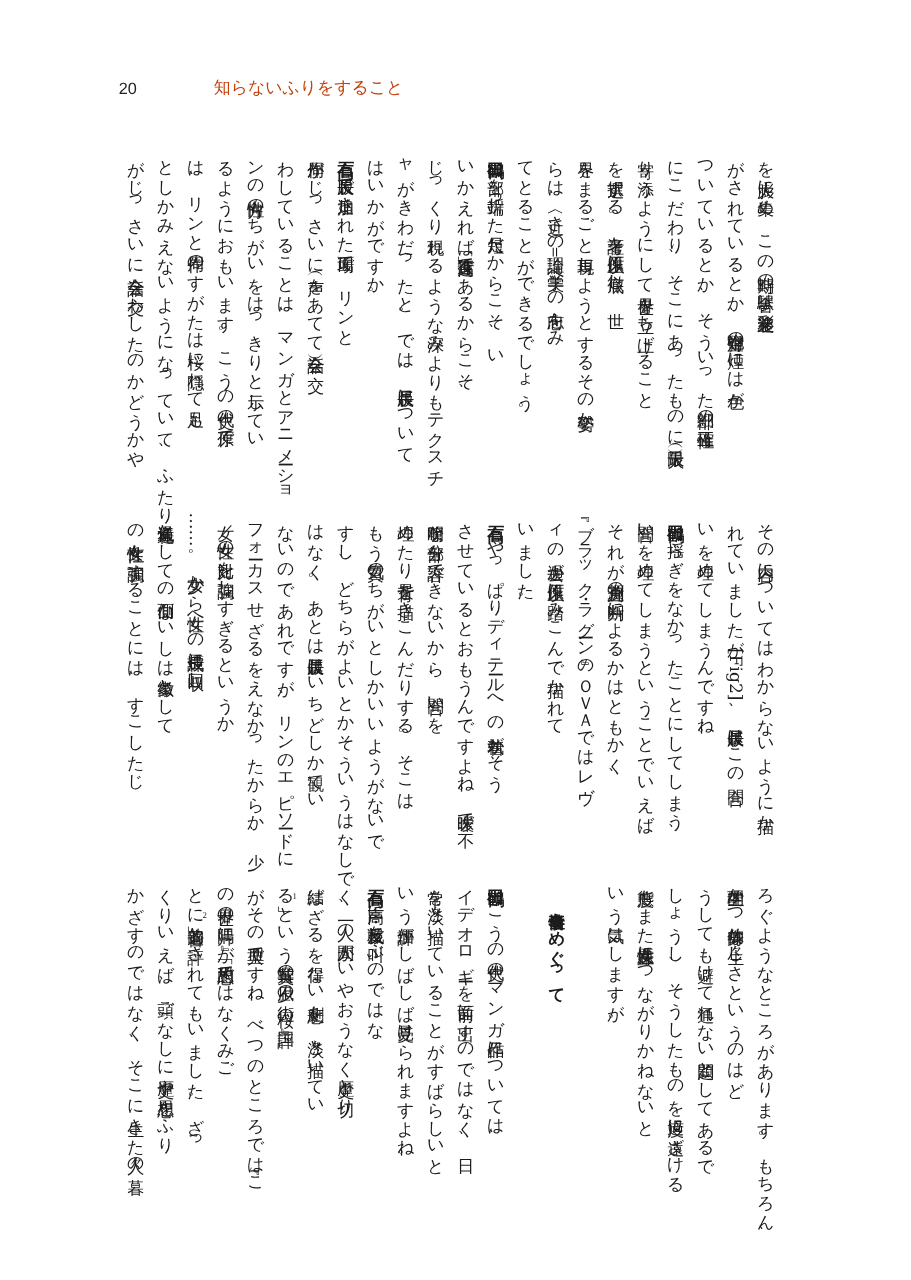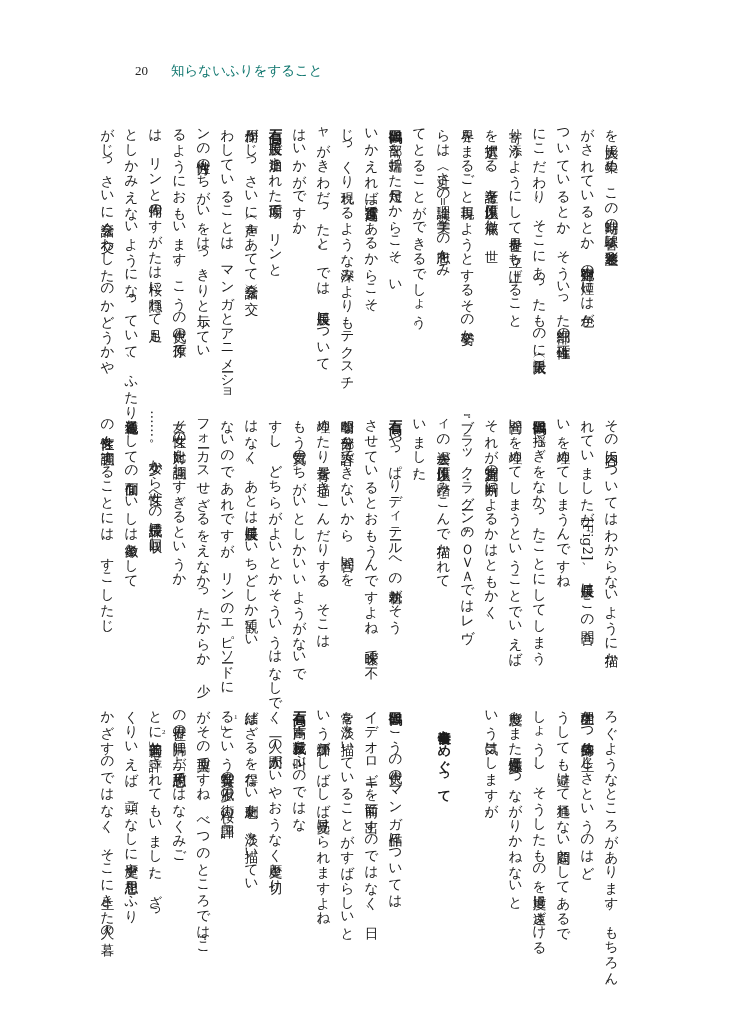--- a/index.html
+++ b/index.html
@@ -2,28 +2,27 @@
 <html><head>
   <meta charset="utf-8">
   <style>
     html, body { margin: 0; padding: 0; }
     body {
       width: 729px; height: 1024px; position: relative; overflow: hidden;
       background: #ffffff;
     }
     .page-number {
       position: absolute; left: 95px; top: 63px;
-      font-family: Liberation Serif, serif; font-size: 13px; line-height: 16px;
+      font-family: Liberation Sans, sans-serif; font-size: 13px; line-height: 16px;
       color: #222;
-      margin-left: 40px;
     }
     .running-title {
       position: absolute; left: 171px; top: 62px;
       font-family: "DejaVu Serif", serif; font-size: 13.5px; line-height: 17px;
-      color: #0f766e;
+      color: #c2410c;
     }
     .tier {
       position: absolute; left: 96px; width: 528px; height: 259px;
       writing-mode: vertical-rl;
       font-family: "DejaVu Serif", serif; font-size: 13.6px; line-height: 24px;
       color: #1c1c1c;
     }
     .tier-1 { top: 119px; }
     .tier-2 { top: 410px; }
     .tier-3 { top: 701px; }

